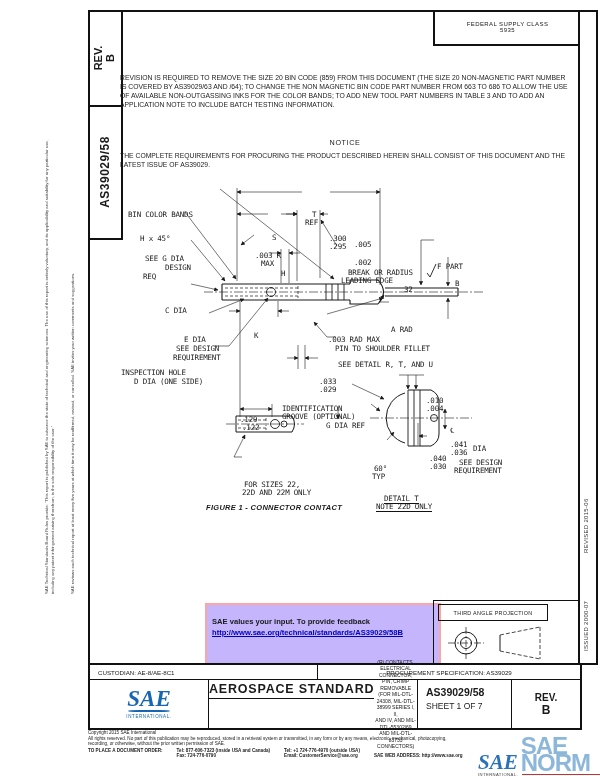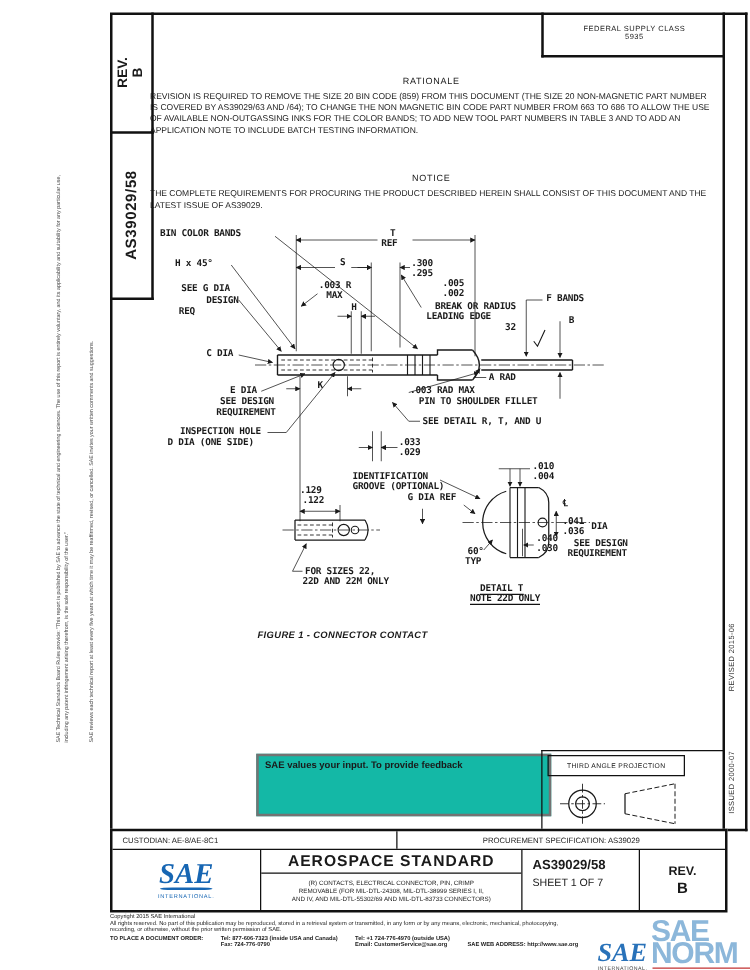--- a/index.html
+++ b/index.html
@@ -22,44 +22,44 @@
   .mtext{position:absolute;transform:rotate(-90deg);transform-origin:0 0;width:470px;
          font-size:4.3px;line-height:1.3;color:#444;}
   .mtext2{position:absolute;transform:rotate(-90deg);transform-origin:0 0;white-space:nowrap;
           font-size:6px;color:#333;letter-spacing:.3px;}
   
   .hd{position:absolute;left:120px;width:450px;text-align:center;font-size:7.2px;letter-spacing:.6px;}
   .bd{position:absolute;left:120px;width:452px;font-size:6.8px;line-height:9px;}
   
   #figure{left:88px;top:178px;width:490px;height:345px;}
   #figure svg{position:absolute;left:0;top:0;}
-  .fl{position:absolute;font-family:"DejaVu Sans Mono",monospace;font-weight:bold;font-size:7.5px;
-      line-height:8px;white-space:nowrap;letter-spacing:-0.2px;}
+  .fl{position:absolute;font-family:"DejaVu Sans Mono",monospace;font-weight:normal;font-size:7.5px;
+      line-height:8px;white-space:nowrap;letter-spacing:-0.2px;margin-top:28px;}
   .fl.ul{border-bottom:1px solid #111;}
   #figcaption{position:absolute;left:118px;top:325px;white-space:nowrap;
       font-size:7.5px;font-weight:bold;font-style:italic;letter-spacing:.3px;}
   
-  #feedback{left:205px;top:603px;width:222px;height:44px;border:2px solid #737373;background:#14b8a6;
-            padding:1px 5px;font-size:7.6px;font-weight:bold;line-height:11px;}
+  #feedback{left:205px;top:603px;width:222px;height:44px;border:2px solid #fca5a5;background:#c4b5fd;
+            padding:11px 5px;font-size:7.6px;font-weight:bold;line-height:11px;}
   #feedback a{color:#0000bb;font-weight:bold;}
   
   #projbox{left:433px;top:600px;width:145px;height:63px;border-left:1.5px solid #111;border-top:1.5px solid #111;}
   #projhdr{position:absolute;left:4px;top:3px;width:108px;height:15px;border:1.2px solid #111;
            display:flex;align-items:center;justify-content:center;font-size:5.4px;letter-spacing:.3px;}
   
   #tblock{left:88px;top:663px;width:490px;border:2px solid #111;border-bottom-width:2.5px;background:#fff;}
   .trow1{display:flex;height:14px;border-bottom:1.5px solid #111;font-size:6.2px;align-items:center;}
   .trow1 .c1{width:228px;border-right:1.5px solid #111;height:100%;display:flex;align-items:center;padding-left:8px;box-sizing:border-box;}
   .trow1 .c2{flex:1;text-align:center;}
   .trow2{display:flex;height:48px;}
   .logocell{width:118px;border-right:1.5px solid #111;display:flex;flex-direction:column;align-items:center;justify-content:center;}
   .logo-sae{font-size:23px;font-weight:bold;font-style:italic;color:#1766b3;line-height:20px;font-family:"Liberation Serif",serif;}
   .logo-swoosh{width:42px;height:2.5px;background:#1766b3;border-radius:60%/100%;margin-top:1px;}
   .logo-intl{font-size:4.5px;color:#1766b3;letter-spacing:.6px;margin-top:2px;}
-  .centercell{width:208px;border-right:1.5px solid #111;display:flex;flex-direction:column;}
+  .centercell{width:208px;border-right:1.5px solid #111;display:flex;flex-direction:row;}
   .ashdr{height:18px;border-bottom:1.5px solid #111;display:flex;align-items:center;justify-content:center;
          font-size:12.5px;font-weight:bold;letter-spacing:.8px;}
   .astitle{flex:1;display:flex;flex-direction:column;align-items:center;justify-content:center;
            font-size:5px;line-height:6.5px;text-align:center;}
   .doccell{width:94px;border-right:1.5px solid #111;padding:6px 0 0 8px;box-sizing:border-box;}
   .docnum{font-size:10.5px;font-weight:bold;}
   .sheet{font-size:8.5px;margin-top:3px;}
   .revcell{flex:1;display:flex;flex-direction:column;align-items:center;justify-content:center;
            font-weight:bold;}
   .revlbl{font-size:10px;} .revval{font-size:12px;}
@@ -100,21 +100,20 @@
   </div>
   <div class="abs" id="asbox">
     <div class="rot">AS39029/58</div>
   </div>
 
   <div class="abs" id="fscbox">
     <div>FEDERAL SUPPLY CLASS</div>
     <div>5935</div>
   </div>
 
-  <div class="hd" style="top:60px;">RATIONALE</div>
   <div class="bd" style="top:73px;">REVISION IS REQUIRED TO REMOVE THE SIZE 20 BIN CODE (859) FROM THIS DOCUMENT (THE SIZE 20 NON-MAGNETIC PART NUMBER IS COVERED BY AS39029/63 AND /64); TO CHANGE THE NON MAGNETIC BIN CODE PART NUMBER FROM 663 TO 686 TO ALLOW THE USE OF AVAILABLE NON-OUTGASSING INKS FOR THE COLOR BANDS; TO ADD NEW TOOL PART NUMBERS IN TABLE 3 AND TO ADD AN APPLICATION NOTE TO INCLUDE BATCH TESTING INFORMATION.</div>
 
   <div class="hd" style="top:138px;">NOTICE</div>
   <div class="bd" style="top:151px;">THE COMPLETE REQUIREMENTS FOR PROCURING THE PRODUCT DESCRIBED HEREIN SHALL CONSIST OF THIS DOCUMENT AND THE LATEST ISSUE OF AS39029.</div>
 
   <div class="abs" id="figure">
     <svg width="490" height="318" viewBox="0 0 490 318">
       <defs>
         <marker id="ah" viewBox="0 0 10 10" refX="9" refY="5" markerWidth="7" markerHeight="7" orient="auto-start-reverse">
           <path d="M0,0 L10,5 L0,10 z" fill="#1a1a1a"></path>
@@ -221,38 +220,38 @@
         <span class="fl" style="left: 217px; top: 13px;">REF</span>
         <span class="fl" style="left: 52px; top: 29px;">H x 45°</span>
         <span class="fl" style="left: 184px; top: 28px;">S</span>
         <span class="fl" style="left: 241px; top: 29px;">.300</span>
         <span class="fl" style="left: 241px; top: 37px;">.295</span>
         <span class="fl" style="left: 57px; top: 49px;">SEE G DIA</span>
         <span class="fl" style="left: 49px; top: 58px; padding-left: 28px;">DESIGN</span>
         <span class="fl" style="left: 55px; top: 67px;">REQ</span>
         <span class="fl" style="left: 167px; top: 46px;">.003 R</span>
         <span class="fl" style="left: 173px; top: 54px;">MAX</span>
-        <span class="fl" style="left: 266px; top: 45px;">.005</span>
+        <span class="fl" style="left: 266px; top: 35px;">.005</span>
         <span class="fl" style="left: 266px; top: 53px;">.002</span>
         <span class="fl" style="left: 260px; top: 63px;">BREAK OR RADIUS</span>
         <span class="fl" style="left: 253px; top: 71px;">LEADING EDGE</span>
-        <span class="fl" style="left: 349px; top: 57px;">F BANDS</span>
+        <span class="fl" style="left: 349px; top: 57px;">F PART</span>
         <span class="fl" style="left: 316px; top: 80px;">32</span>
         <span class="fl" style="left: 367px; top: 74px;">B</span>
         <span class="fl" style="left: 193px; top: 64px;">H</span>
         <span class="fl" style="left: 77px; top: 101px;">C DIA</span>
         <span class="fl" style="left: 303px; top: 120px;">A RAD</span>
         <span class="fl" style="left: 96px; top: 130px;">E DIA</span>
         <span class="fl" style="left: 88px; top: 139px;">SEE DESIGN</span>
         <span class="fl" style="left: 85px; top: 148px;">REQUIREMENT</span>
         <span class="fl" style="left: 166px; top: 126px;">K</span>
         <span class="fl" style="left: 240px; top: 130px;">.003 RAD MAX</span>
         <span class="fl" style="left: 247px; top: 139px;">PIN TO SHOULDER FILLET</span>
         <span class="fl" style="left: 250px; top: 155px;">SEE DETAIL R, T, AND U</span>
-        <span class="fl" style="left: 56px; top: 163px;">INSPECTION HOLE</span>
+        <span class="fl" style="left: 33px; top: 163px;">INSPECTION HOLE</span>
         <span class="fl" style="left: 46px; top: 172px;">D DIA (ONE SIDE)</span>
         <span class="fl" style="left: 231px; top: 172px;">.033</span>
         <span class="fl" style="left: 231px; top: 180px;">.029</span>
         <span class="fl" style="left: 194px; top: 199px;">IDENTIFICATION</span>
         <span class="fl" style="left: 194px; top: 207px;">GROOVE (OPTIONAL)</span>
         <span class="fl" style="left: 338px; top: 191px;">.010</span>
         <span class="fl" style="left: 338px; top: 199px;">.004</span>
         <span class="fl" style="left: 238px; top: 216px;">G DIA REF</span>
         <span class="fl" style="left: 362px; top: 221px;">℄</span>
         <span class="fl" style="left: 362px; top: 235px;">.041</span>
@@ -269,20 +268,21 @@
         <span class="fl" style="left: 156px; top: 275px;">FOR SIZES 22,</span>
         <span class="fl" style="left: 154px; top: 283px; text-align: right;">22D AND 22M ONLY</span>
         <span class="fl ul" style="left: 296px; top: 289px;">DETAIL T</span>
         <span class="fl ul" style="left: 288px; top: 297px;">NOTE 22D ONLY</span>
       </div>
     <div id="figcaption">FIGURE 1 - CONNECTOR CONTACT</div>
   </div>
 
   <div class="abs" id="feedback">
     <div>SAE values your input. To provide feedback</div>
+    <div><a href="#">http://www.sae.org/technical/standards/AS39029/58B</a></div>
   </div>
 
   <div class="abs" id="projbox">
     <div id="projhdr">THIRD ANGLE PROJECTION</div>
     <svg class="abs" style="left:8px;top:20px;" width="125" height="42" viewBox="0 0 125 42">
       <g stroke="#1a1a1a" fill="none" stroke-width="1">
         <circle cx="24" cy="22" r="11"></circle>
         <circle cx="24" cy="22" r="5.5"></circle>
         <path d="M6,22 L42,22" stroke-dasharray="7 2 2 2" stroke-width="0.7"></path>
         <path d="M24,6 L24,38" stroke-dasharray="7 2 2 2" stroke-width="0.7"></path>

